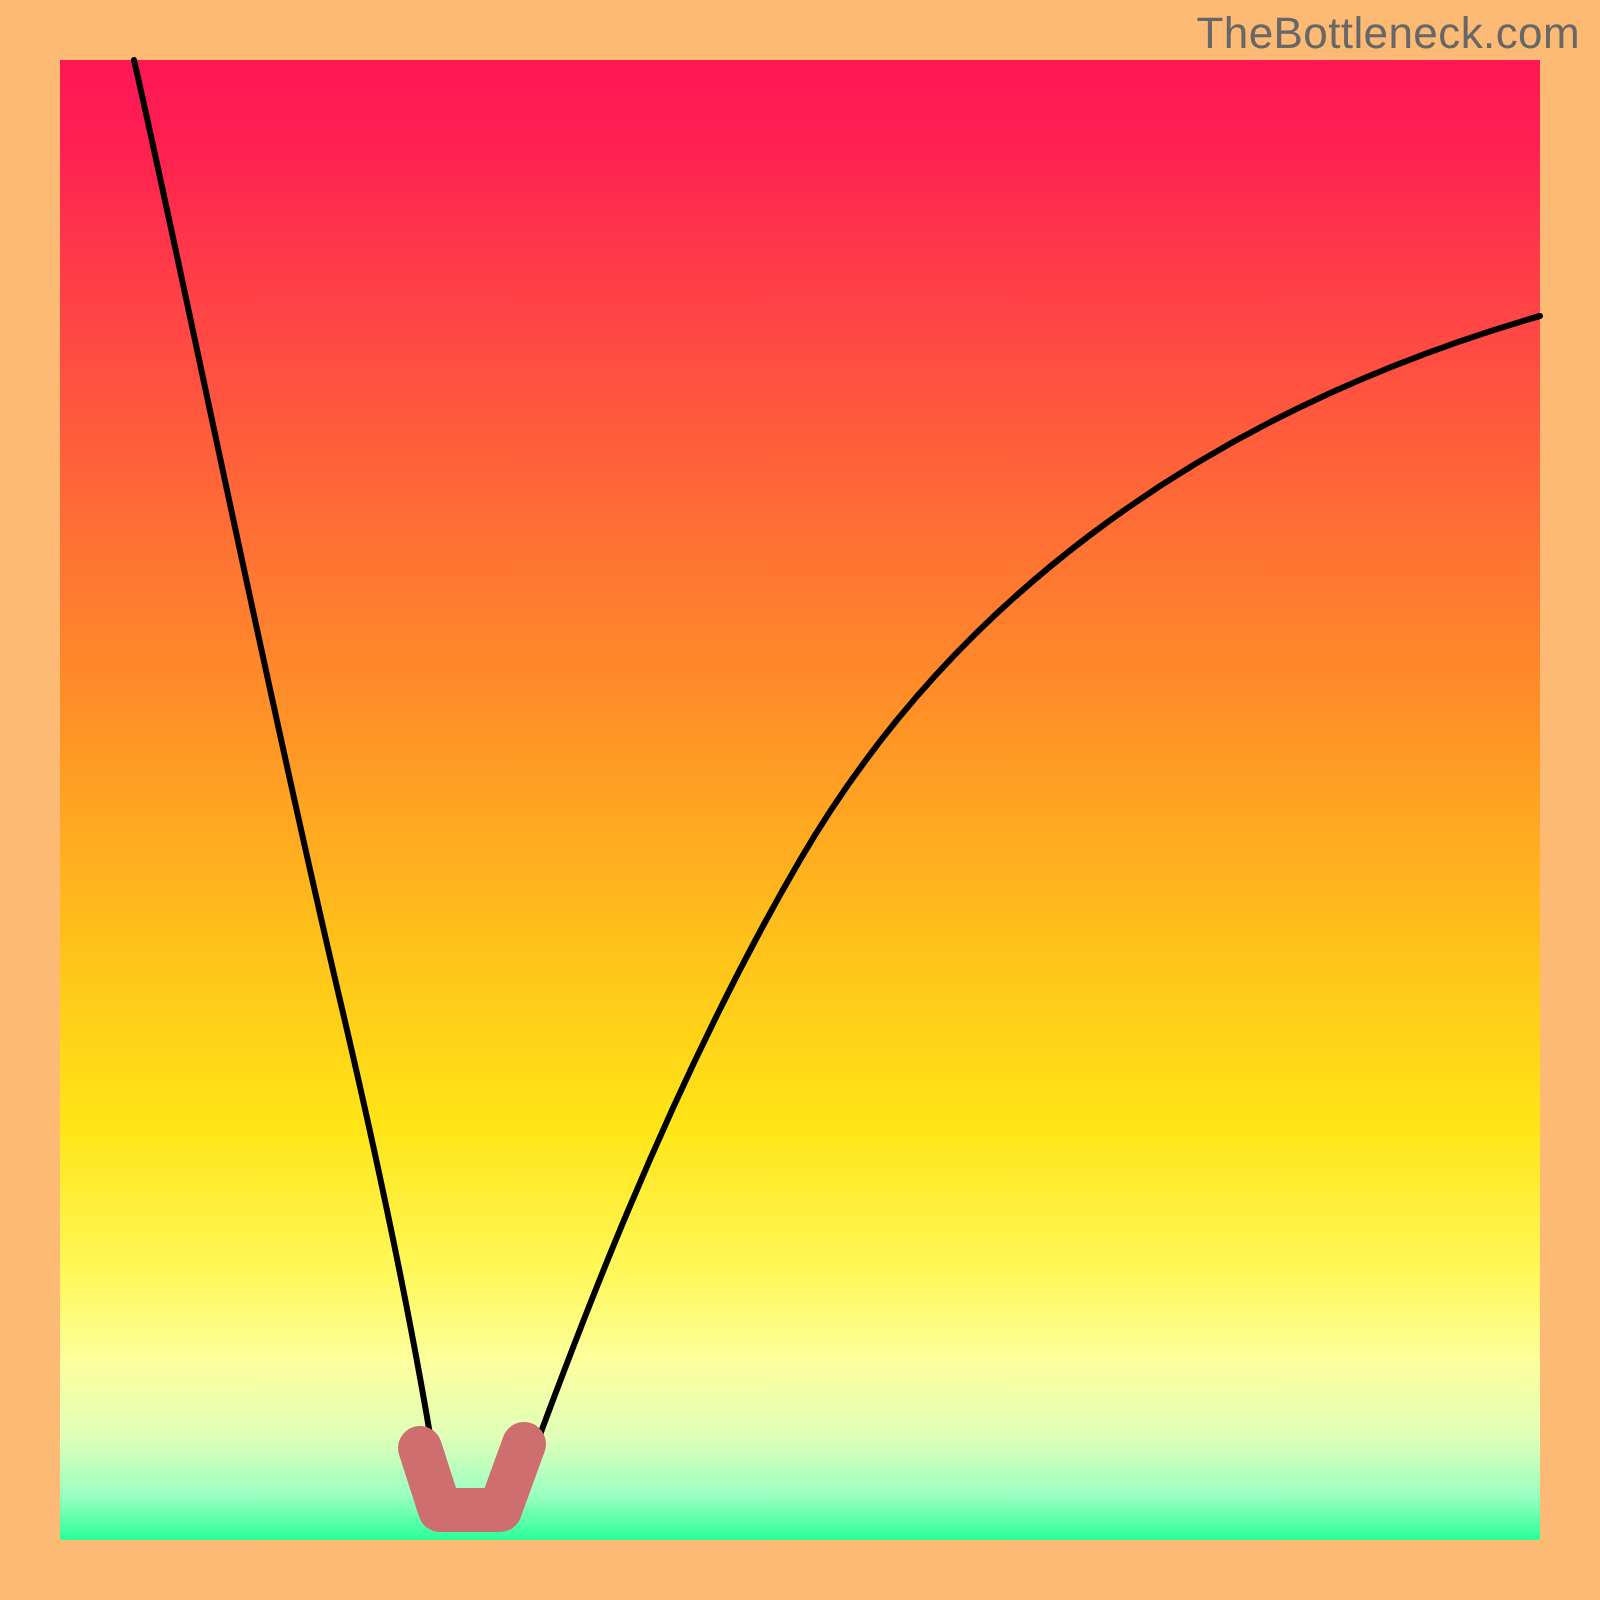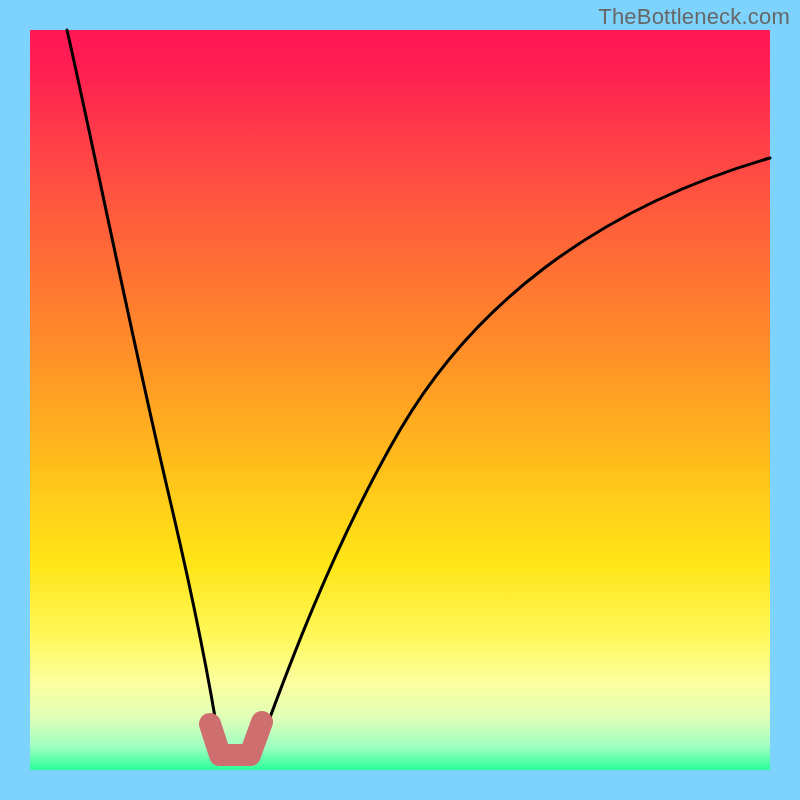--- a/index.html
+++ b/index.html
@@ -10,21 +10,21 @@
     background: #000;
     overflow: hidden;
     font-family: Arial, Helvetica, sans-serif;
   }
   .frame {
     position: absolute;
     left: 0;
     top: 0;
     width: 800px;
     height: 800px;
-    background: #7dd3fc;
+    background: #fdba74;
   }
   .gradient {
     position: absolute;
     left: 30px;
     top: 30px;
     width: 740px;
     height: 740px;
     background: linear-gradient(
       to bottom,
       #ff1754 0%,

